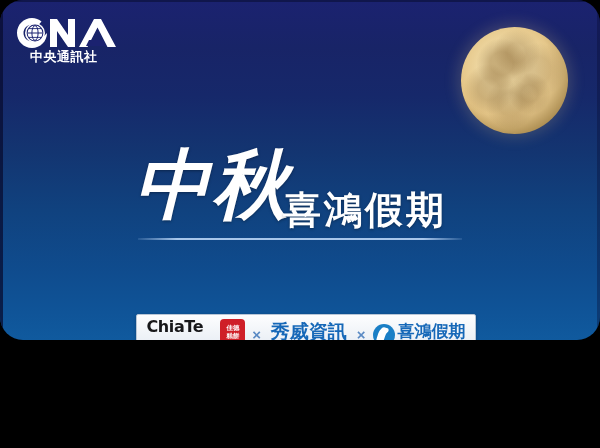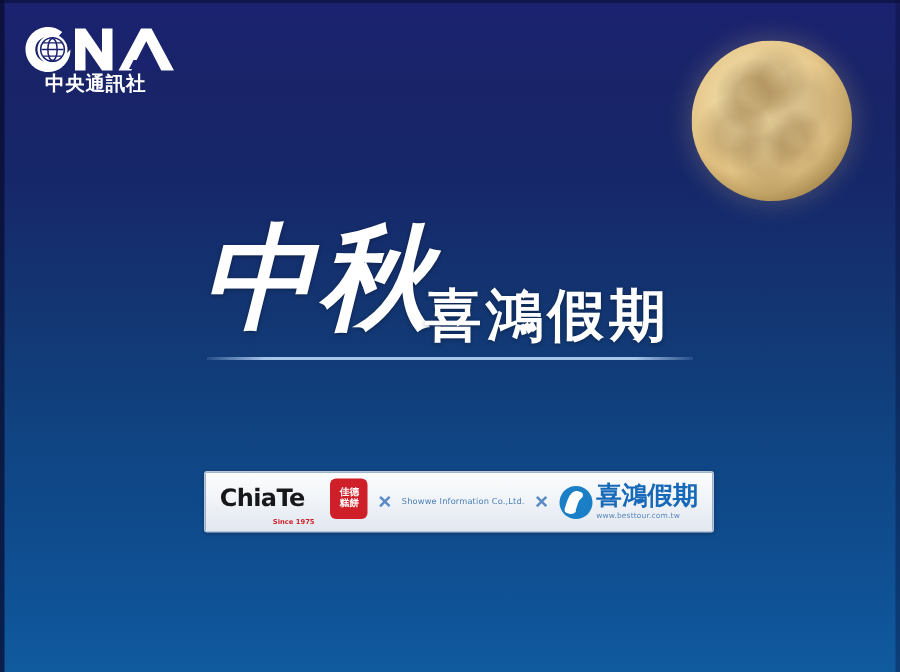--- a/index.html
+++ b/index.html
@@ -7,31 +7,32 @@
     padding: 0;
     background: #000;
   }
   body {
     font-family: "Liberation Sans", sans-serif;
   }
 
   #poster {
     position: relative;
     width: 600px;
-    height: 448px;
+    height: 340px;
     overflow: hidden;
     background: linear-gradient(to bottom,
         #1b2270 0%,
         #182467 14%,
         #16286a 28%,
         #133571 45%,
         #10427f 62%,
         #0f4c8e 80%,
         #0f5498 92%,
         #105a9e 100%);
+    border-radius: 23px;
   }
 
   
   #edge-shade {
     position: absolute;
     inset: 0;
     pointer-events: none;
     box-shadow: inset 3px 0 0 rgba(8,12,48,.75),
                 inset -3px 0 0 rgba(8,12,48,.35),
                 inset 0 2px 0 rgba(8,12,48,.55);
@@ -224,21 +225,20 @@
     font-size: 4.5px;
     color: #cf1f28;
     font-weight: bold;
     letter-spacing: 0;
     font-family: "DejaVu Sans", sans-serif;
   }
   .chiate-block {
     position: relative;
     padding-bottom: 5px;
     display: flex;
-    align-items: center;
     gap: 17px;
   }
 
   
   .sp-showwe {
     display: flex;
     flex-direction: column;
     align-items: center;
     line-height: 1;
     flex: 0 0 auto;
@@ -367,20 +367,21 @@
         <span class="chiate-seal">
           <span class="glyphs">佳德<br>糕餅</span>
         </span>
         <span class="chiate-since">Since 1975</span>
       </div>
     </div>
 
     <span class="sep">×</span>
 
     <div class="sp-showwe">
+      <span class="cn">秀威資訊</span>
       <span class="en">Showwe Information Co.,Ltd.</span>
     </div>
 
     <span class="sep">×</span>
 
     <div class="sp-besttour">
       <span class="bt-icon"></span>
       <span class="bt-text">
         <span class="cn">喜鴻假期</span>
         <span class="url">www.besttour.com.tw</span>

